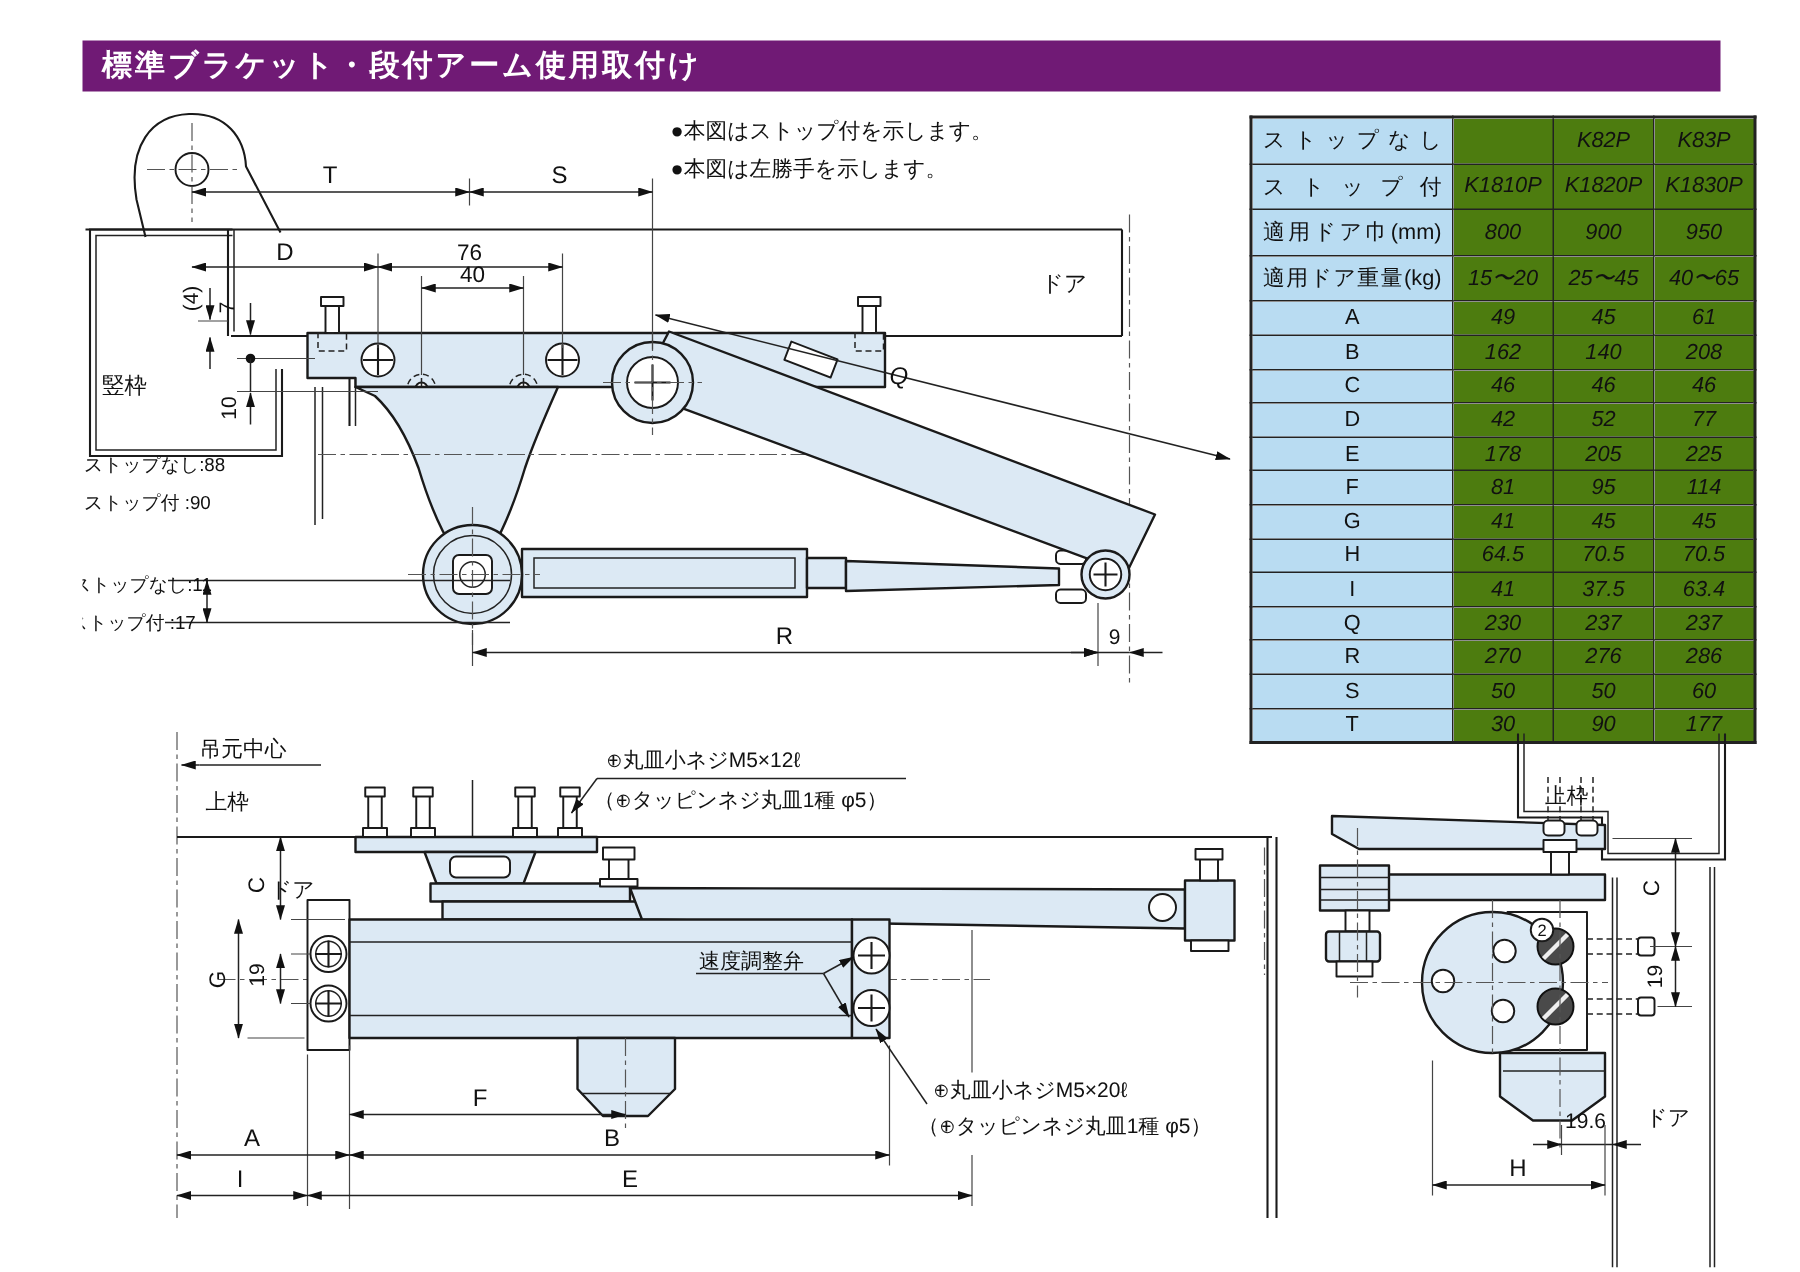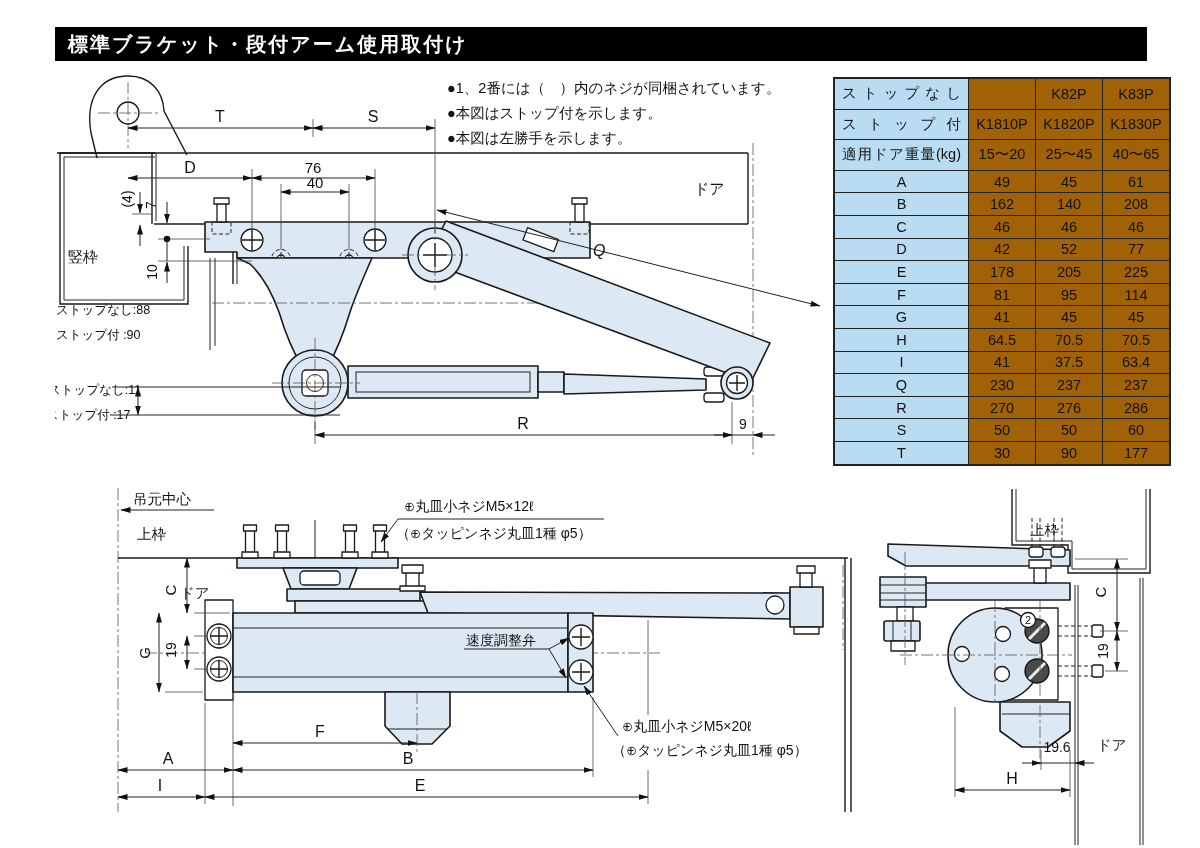--- a/index.html
+++ b/index.html
@@ -1,32 +1,32 @@
 <!DOCTYPE html>
 <html><head>
 <meta charset="utf-8">
 <style>
   html,body{margin:0;padding:0;background:#fff;}
   #page{position:relative;width:1200px;height:848px;background:#fff;overflow:hidden;
         font-family:"Liberation Sans",sans-serif;color:#111;}
-  .titlebar{position:absolute;left:55px;top:27px;width:1092px;height:34px;background:#000000;
+  .titlebar{position:absolute;left:55px;top:27px;width:1092px;height:34px;background:#701a75;
         color:#fff;font-size:20px;font-weight:bold;line-height:34px;padding-left:13px;
         box-sizing:border-box;letter-spacing:2px;}
   .notes{position:absolute;left:447px;top:76px;font-size:14.5px;line-height:25px;}
   svg{position:absolute;}
   #svg-top{left:55px;top:66px;}
   #svg-front{left:90px;top:485px;}
   #svg-side{left:855px;top:485px;}
   
   .spec{position:absolute;left:833px;top:77px;border-collapse:collapse;table-layout:fixed;
         width:317px;font-size:14.5px;border:2px solid #222;}
   .spec th,.spec td{border:1px solid #222;padding:0;text-align:center;font-weight:normal;
         height:21.6px;overflow:hidden;white-space:nowrap;}
   .spec th.lbl{background:#b9dcf2;width:119px;}
-  .spec td.val{background:#a16207;width:66px;}
+  .spec td.val{background:#4d7c0f;width:66px;font-style:italic;}
   .spec th.just{text-align:justify;text-align-last:justify;padding:4px 7px;}
   
   .ol{fill:#dce9f4;stroke:#1a1a1a;stroke-width:1.6;stroke-linejoin:round;}
   .wh{fill:#fff;stroke:#1a1a1a;stroke-width:1.3;stroke-linejoin:round;}
   .ln{fill:none;stroke:#1a1a1a;stroke-width:1.4;}
   .thin{fill:none;stroke:#222;stroke-width:1;}
   .dim{fill:none;stroke:#222;stroke-width:1;}
   .ext{fill:none;stroke:#444;stroke-width:0.8;}
   .cl{fill:none;stroke:#555;stroke-width:0.8;stroke-dasharray:12 3 3 3;}
   .dash{stroke-dasharray:4 2.5;}
@@ -36,21 +36,20 @@
   .mid{text-anchor:middle}.it{font-style:italic}
 </style>
 </head>
 <body>
 
 <div id="page">
 
   <div class="titlebar">標準ブラケット・段付アーム使用取付け</div>
 
   <div class="notes">
-    <div>●1、2番には（　）内のネジが同梱されています。</div>
     <div>●本図はストップ付を示します。</div>
     <div>●本図は左勝手を示します。</div>
   </div>
 
   <svg id="svg-top" width="790" height="420" viewBox="55 66 790 420">
     <defs>
       <marker id="m1" viewBox="0 0 10 6" refX="9.5" refY="3" markerWidth="10" markerHeight="6" orient="auto-start-reverse">
         <path d="M0,0L10,3L0,6Z" fill="#111"></path>
       </marker>
     </defs>
@@ -197,20 +196,26 @@
     <td class="val">K83P</td>
   </tr>
 
   <tr>
     <th class="lbl just">ストップ付</th>
     <td class="val">K1810P</td>
     <td class="val">K1820P</td>
     <td class="val">K1830P</td>
   </tr>
 
+  <tr>
+    <th class="lbl just">適用ドア巾(mm)</th>
+    <td class="val">800</td>
+    <td class="val">900</td>
+    <td class="val">950</td>
+  </tr>
 
   <tr>
     <th class="lbl just">適用ドア重量(kg)</th>
     <td class="val">15〜20</td>
     <td class="val">25〜45</td>
     <td class="val">40〜65</td>
   </tr>
 
   <tr>
     <th class="lbl">A</th>

